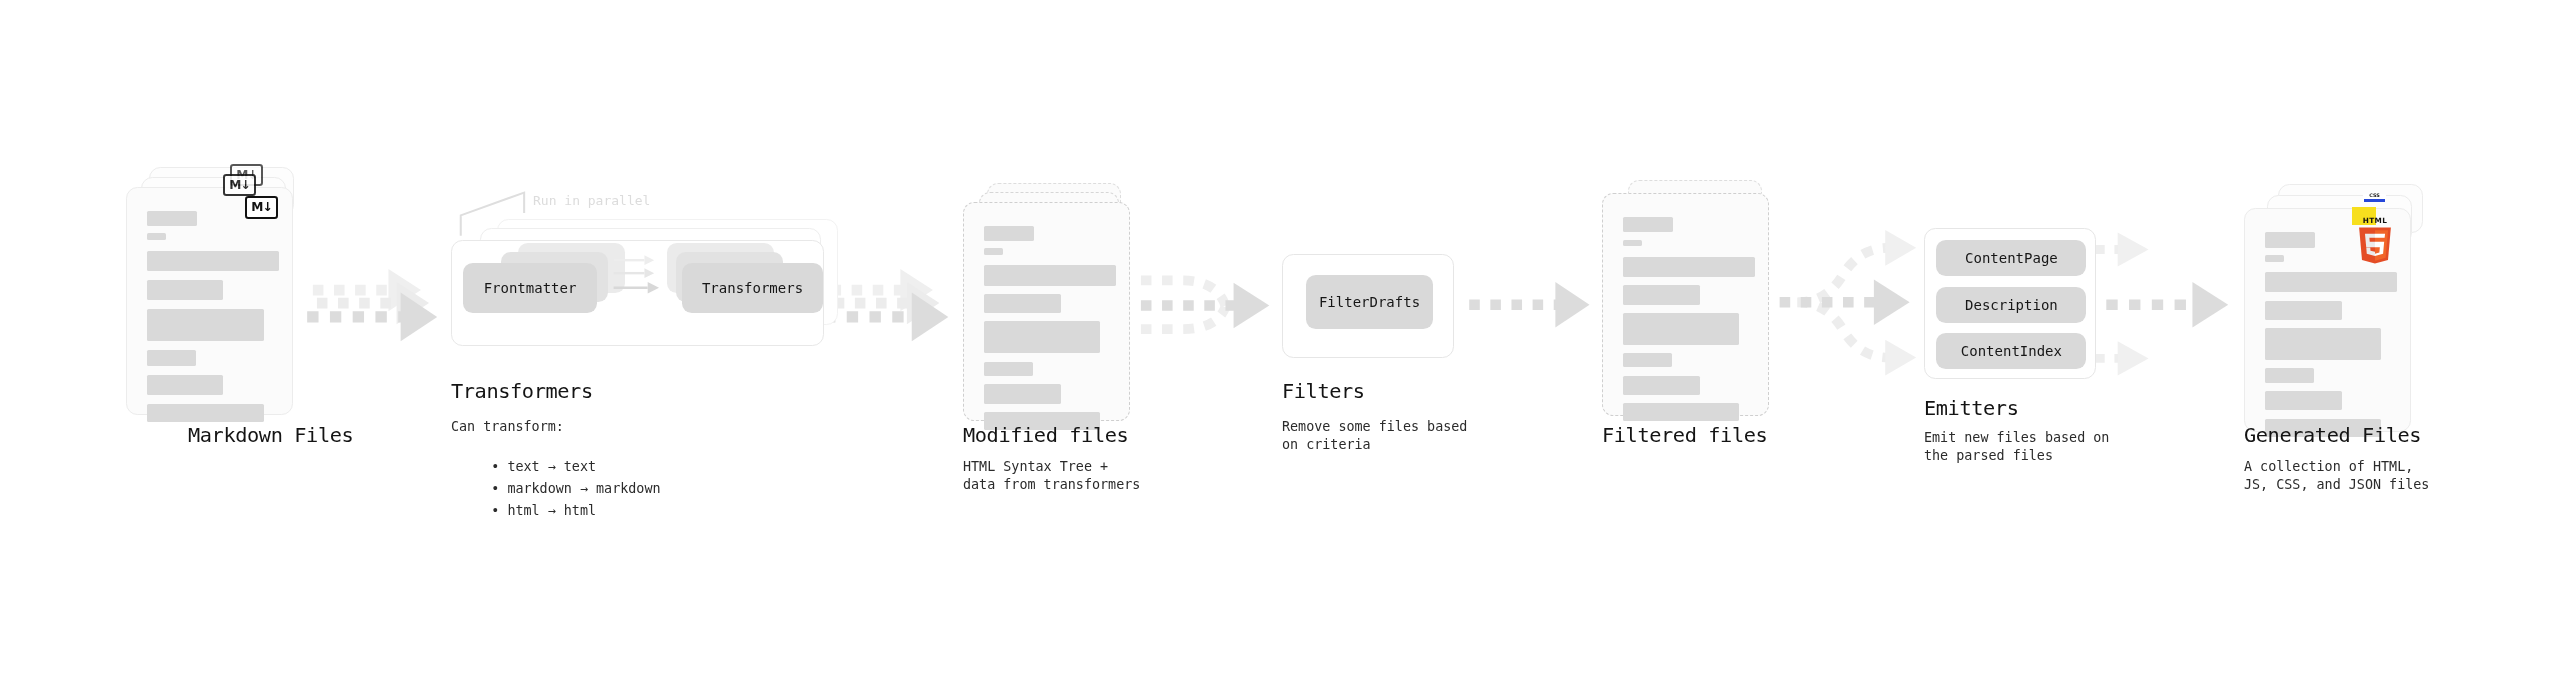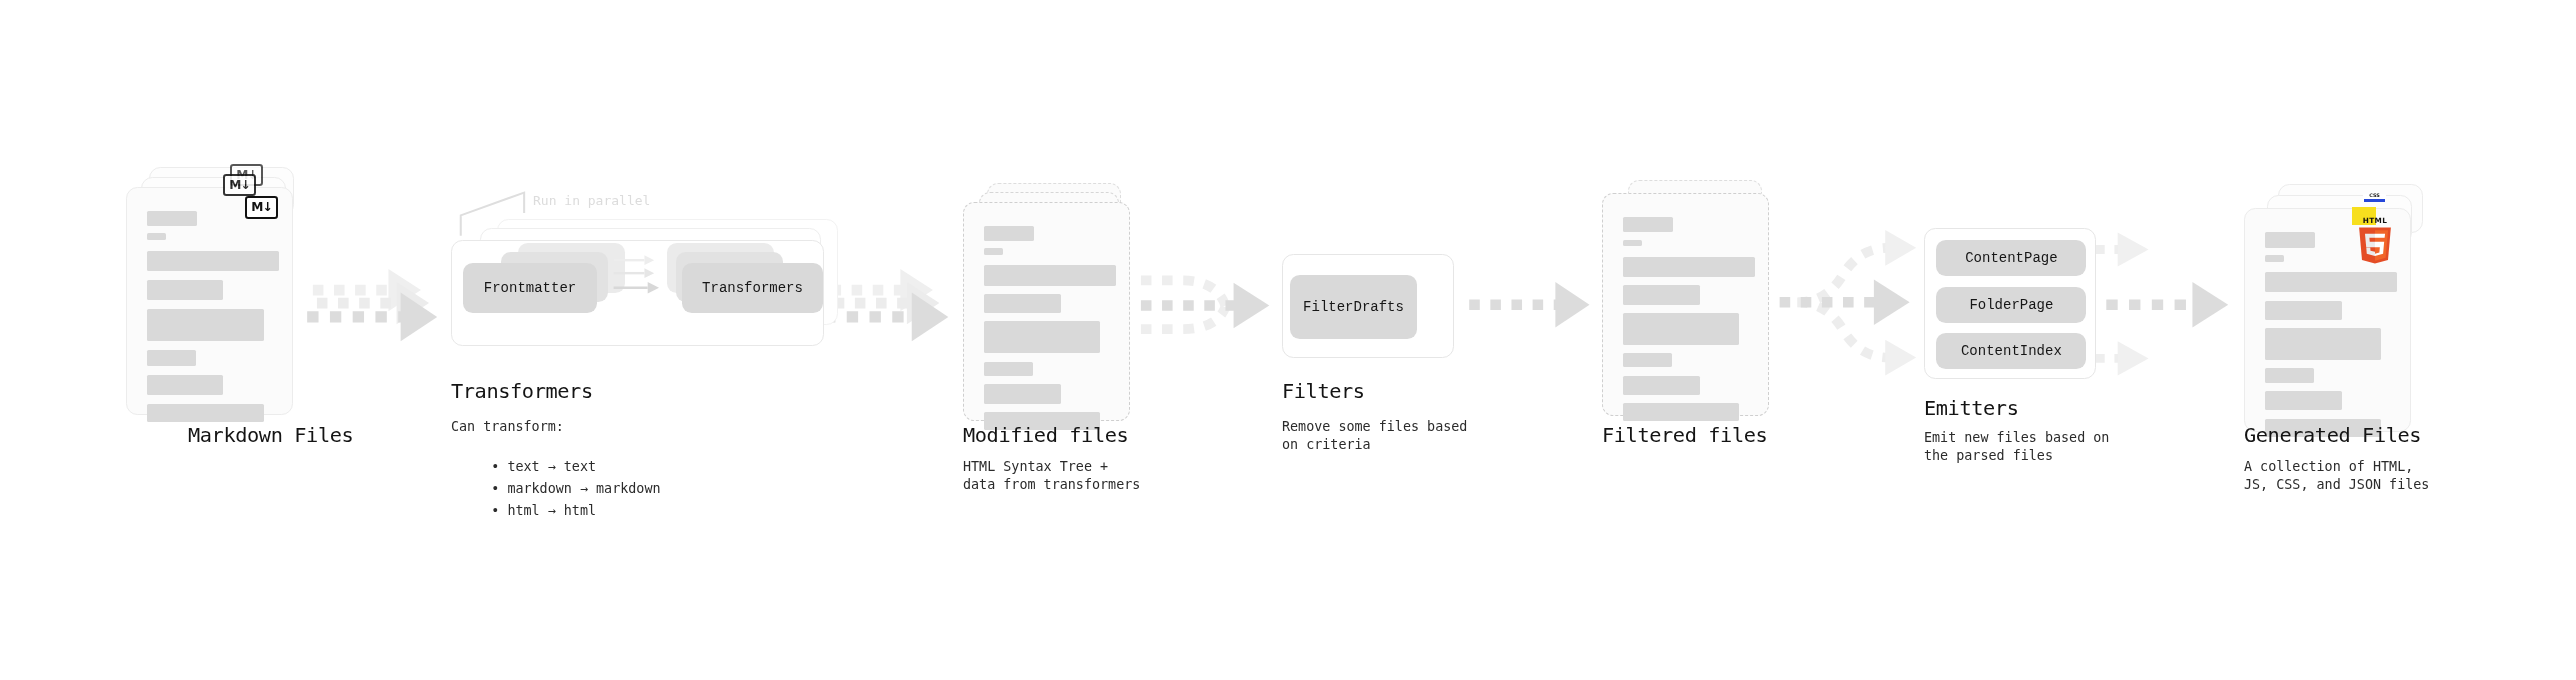--- a/index.html
+++ b/index.html
@@ -73,21 +73,20 @@
     position:absolute;
     border:1.6px solid #e6e6e6;border-radius:11.4px;background:#fff;
     box-sizing:border-box;
   }
   .chip{
     position:absolute;
     background:#d9d9d9;border-radius:9.8px;
     display:flex;align-items:center;justify-content:center;
     font-size:14px;color:#161616;white-space:nowrap;
     box-sizing:border-box;
-    font-family:Liberation Mono, monospace;
   }
   .chip.ghost1{background:#e2e2e2;}
   .chip.ghost2{background:#ebebeb;}
 
   .parallel-label{
     position:absolute;
     font-size:13px;color:#dcdcdc;white-space:nowrap;
   }
 
   
@@ -232,21 +231,21 @@
         <div class="bar" style="width:77px;height:19.5px;margin-bottom:8.1px;"></div>
         <div class="bar" style="width:116px;height:18px;"></div>
       </div>
     </div>
   </div>
   <div class="title" style="left:963px;top:423px;">Modified files</div>
   <div class="subtitle" style="left:963px;top:458px;">HTML Syntax Tree +
 data from transformers</div>
 
   <div class="procbox" style="left:1282px;top:254px;width:172px;height:104px;">
-    <div class="chip" style="left:7px;top:20.3px;width:127px;height:64px;">FilterDrafts</div>
+    <div class="chip" style="left:23px;top:20.3px;width:127px;height:54px;">FilterDrafts</div>
   </div>
   <div class="title" style="left:1282px;top:379px;">Filters</div>
   <div class="subtitle" style="left:1282px;top:418px;">Remove some files based
 on criteria</div>
 
   <div class="stack" style="left:1602px;top:180px;width:187px;height:244px;">
     <div class="card dashed" style="left:26px;top:0;width:134px;height:41px;border-color:#dddddd;"></div>
     <div class="card dashed" style="left:0px;top:13px;width:167px;height:223px;">
       <div class="card-body">
         <div class="bar" style="width:50px;height:15.4px;"></div>
@@ -257,21 +256,21 @@
         <div class="bar" style="width:49px;height:14.6px;margin-bottom:8.1px;"></div>
         <div class="bar" style="width:77px;height:19.5px;margin-bottom:8.1px;"></div>
         <div class="bar" style="width:116px;height:18px;"></div>
       </div>
     </div>
   </div>
   <div class="title" style="left:1602px;top:423px;">Filtered files</div>
 
   <div class="procbox" style="left:1924px;top:228px;width:172px;height:151px;">
     <div class="chip" style="left:11.4px;top:11.4px;width:150px;height:36px;">ContentPage</div>
-    <div class="chip" style="left:11.4px;top:58px;width:150px;height:36px;">FolderPage</div>
+    <div class="chip" style="left:11.4px;top:58px;width:150px;height:36px;">Description</div>
     <div class="chip" style="left:11.4px;top:104px;width:150px;height:36px;">ContentIndex</div>
   </div>
   <div class="title" style="left:1924px;top:396px;">Emitters</div>
   <div class="subtitle" style="left:1924px;top:429px;">Emit new files based on
 the parsed files</div>
 
   <div class="stack" style="left:2244px;top:164px;width:203px;height:268px;margin-top:20px;">
     <div class="card ghost" style="left:34px;top:0;width:145px;height:49px;"></div>
     <div class="card ghost" style="left:23px;top:11.4px;width:145px;height:49px;"></div>
     <div class="card" style="left:0px;top:24.4px;width:167px;height:224px;">

